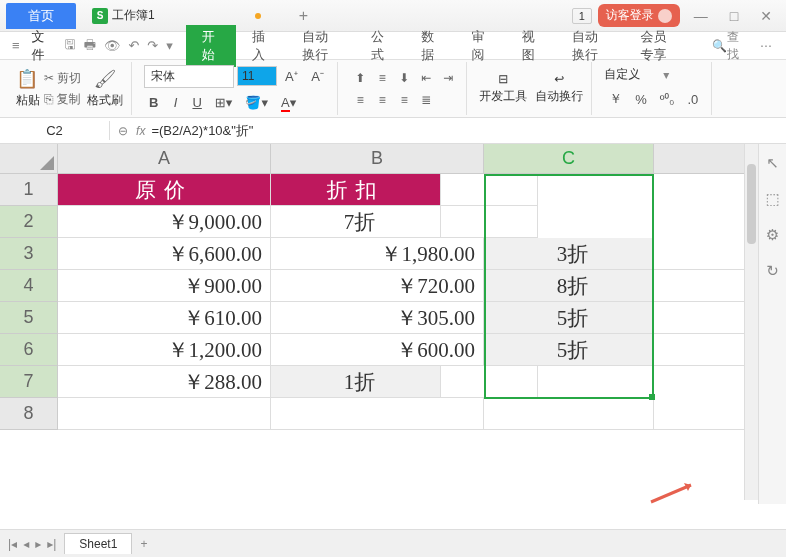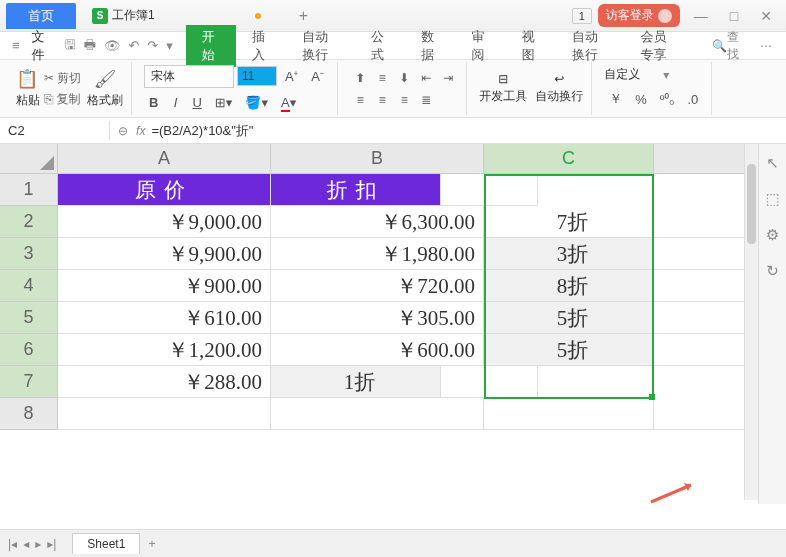--- a/index.html
+++ b/index.html
@@ -33,47 +33,47 @@
 .rb-font { display:flex; flex-direction:column; gap:4px; }
 .rb-font-row { display:flex; align-items:center; gap:3px; }
 .font-name { border:1px solid #ccc; padding:2px 6px; width:90px; font-size:12px; background:#fff; }
 .font-size { border:1px solid #ccc; padding:2px 4px; width:40px; font-size:12px; background:#0ea5e9; }
 .fmt-btn { padding:2px 4px; color:#555; font-size:13px; border:1px solid transparent; min-width:18px; text-align:center; }
 .rb-align { display:flex; flex-direction:column; gap:4px; }
 .align-row { display:flex; gap:2px; }
 .align-btn { width:20px; height:18px; display:flex; align-items:center; justify-content:center; color:#666; }
 .rb-custom { min-width:80px; }
 .formula-bar { height:26px; border-bottom:1px solid #ddd; display:flex; align-items:center; background:#fff; }
-.name-box { width:110px; border-right:1px solid #ddd; padding:2px 8px; font-size:13px; }
+.name-box { width:110px; border-right:1px solid #ddd; padding:2px 8px; text-align:center; font-size:13px; }
 .fx-area { display:flex; align-items:center; padding:0 8px; color:#888; }
 .fx-input { margin-left:6px; color:#333; font-size:13px; }
 .sheet-area { display:flex; height:356px; }
 .row-headers { width:58px; }
 .corner { height:30px; background:#e8e8e8; border-right:1px solid #ccc; border-bottom:1px solid #ccc; position:relative; }
 .corner::after { content:''; position:absolute; right:3px; bottom:3px; border:7px solid transparent; border-right-color:#999; border-bottom-color:#999; }
 .row-h { height:32px; background:#e8e8e8; border-right:1px solid #ccc; border-bottom:1px solid #ccc; display:flex; align-items:center; justify-content:center; font-size:18px; color:#666; }
 .row-h.sel { background:#d0e4c8; }
 .grid-main { flex:1; position:relative; }
 .col-headers { display:flex; height:30px; }
 .col-h { background:#e8e8e8; border-right:1px solid #ccc; border-bottom:1px solid #ccc; display:flex; align-items:center; justify-content:center; font-size:18px; color:#666; }
 .col-h.sel { background:#d0e4c8; color:#27a845; }
 .colA { width:213px; } .colB { width:213px; } .colC { width:170px; } .colD { width:97px; }
 .data-row { display:flex; height:32px; }
 .cell { border-right:1px solid #ddd; border-bottom:1px solid #ddd; display:flex; align-items:center; padding:0 8px; font-size:21px; font-family:"SimSun",serif; }
-.cell.header { background:#6d28d9; color:#fff; justify-content:center; font-weight:normal; letter-spacing:8px; }
+.cell.header { background:#be185d; color:#fff; justify-content:center; font-weight:normal; letter-spacing:8px; }
 .cell.num { justify-content:flex-end; }
 .cell.ctr { justify-content:center;padding-left:16px; }
 .cell.sel-bg { background:#f0f0f0; }
 .selection-border { position:absolute; border:2px solid #27a845; pointer-events:none; left:426px; top:30px; width:170px; height:225px; }
 .fill-handle { position:absolute; width:6px; height:6px; background:#27a845; right:-3px; bottom:-3px; }
 .side-panel { position:absolute; right:0; top:144px; width:28px; height:360px; background:#f5f5f5; border-left:1px solid #ddd; display:flex; flex-direction:column; align-items:center; padding-top:10px; gap:18px; }
 .side-icon { color:#888; font-size:15px; }
 .bottom-bar { position:absolute; bottom:0; left:0; right:0; height:28px; background:#f0f0f0; border-top:1px solid #ddd; display:flex; align-items:center; }
 .sheet-nav { display:flex; align-items:center; padding:0 8px; gap:6px; color:#888; }
-.sheet-tab { background:#fff; border:1px solid #ccc; border-bottom:none; padding:3px 14px; font-size:12px; margin-left:8px; }
+.sheet-tab { background:#fff; border:1px solid #ccc; border-bottom:none; padding:3px 14px; font-size:12px; }
 .arrow-overlay { position:absolute; right:80px; bottom:50px; width:60px; height:30px; pointer-events:none; }
 .scrollbar-v { position:absolute; right:28px; top:144px; width:14px; height:356px; background:#f0f0f0; border-left:1px solid #ddd; }
 .scrollbar-v::before { content:''; position:absolute; top:20px; left:2px; right:2px; height:80px; background:#ccc; border-radius:4px; }
 </style>
 </head>
 <body>
 
 <div class="titlebar">
   <div class="tab-home">首页</div>
   <div class="tab-file">
@@ -231,26 +231,25 @@
       <div class="col-h colC sel">C</div>
       <div class="col-h colD"></div>
     </div>
     <div class="data-row">
       <div class="cell header colA">原价</div>
       <div class="cell header colC">折扣</div>
       <div class="cell colD"></div>
     </div>
     <div class="data-row">
       <div class="cell num colA">￥9,000.00</div>
-      <div class="cell num colB">￥6,300.00</div>
       <div class="cell ctr colC">7折</div>
       <div class="cell colD"></div>
     </div>
     <div class="data-row">
-      <div class="cell num colA">￥9,900.00</div>
+      <div class="cell num colA">￥6,600.00</div>
       <div class="cell num colB">￥1,980.00</div>
       <div class="cell ctr sel-bg colC">3折</div>
       <div class="cell colD"></div>
     </div>
     <div class="data-row">
       <div class="cell num colA">￥900.00</div>
       <div class="cell num colB">￥720.00</div>
       <div class="cell ctr sel-bg colC">8折</div>
       <div class="cell colD"></div>
     </div>

